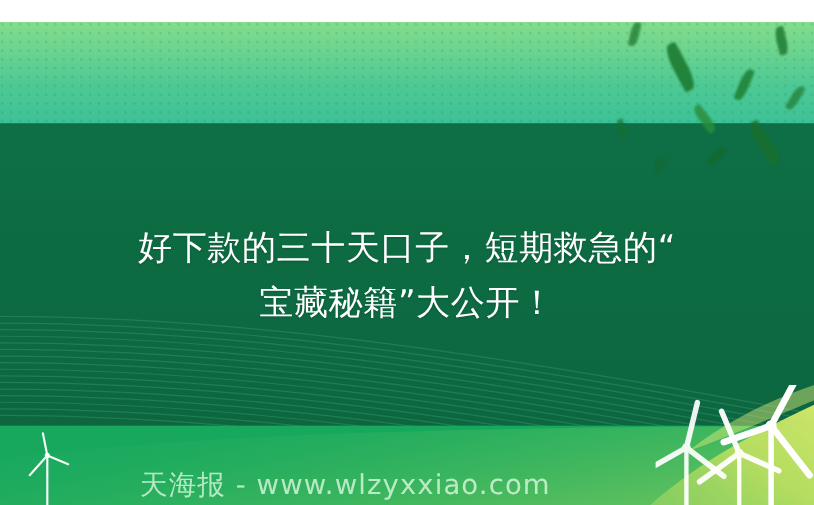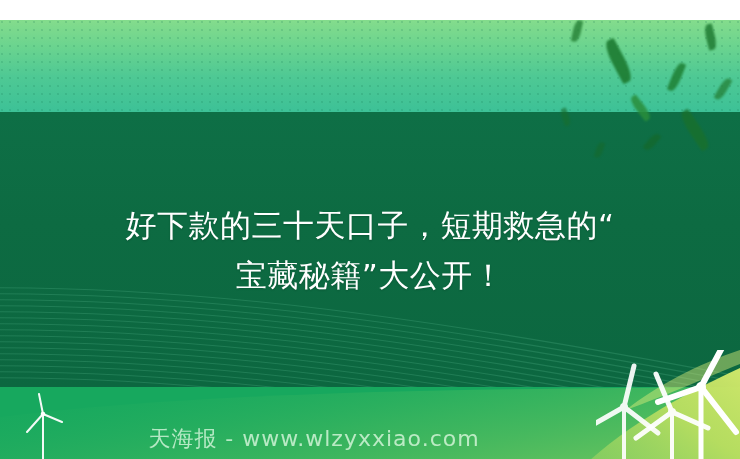--- a/index.html
+++ b/index.html
@@ -122,21 +122,21 @@
     text-shadow: 0 1px 2px rgba(0,0,0,0.18);
     white-space: pre-line;
   }
 
   
   .watermark {
     position: absolute;
     left: 0; top: 404px;
     width: 628px;
     text-align: center;
-    font-size: 22px;
+    font-size: 25px;
     letter-spacing: 1px;
     color: rgba(236, 255, 236, 0.72);
     font-family: "DejaVu Sans", "Liberation Sans", sans-serif;
   }
 </style>
 </head>
 <body>
 
 <div class="poster">
 

